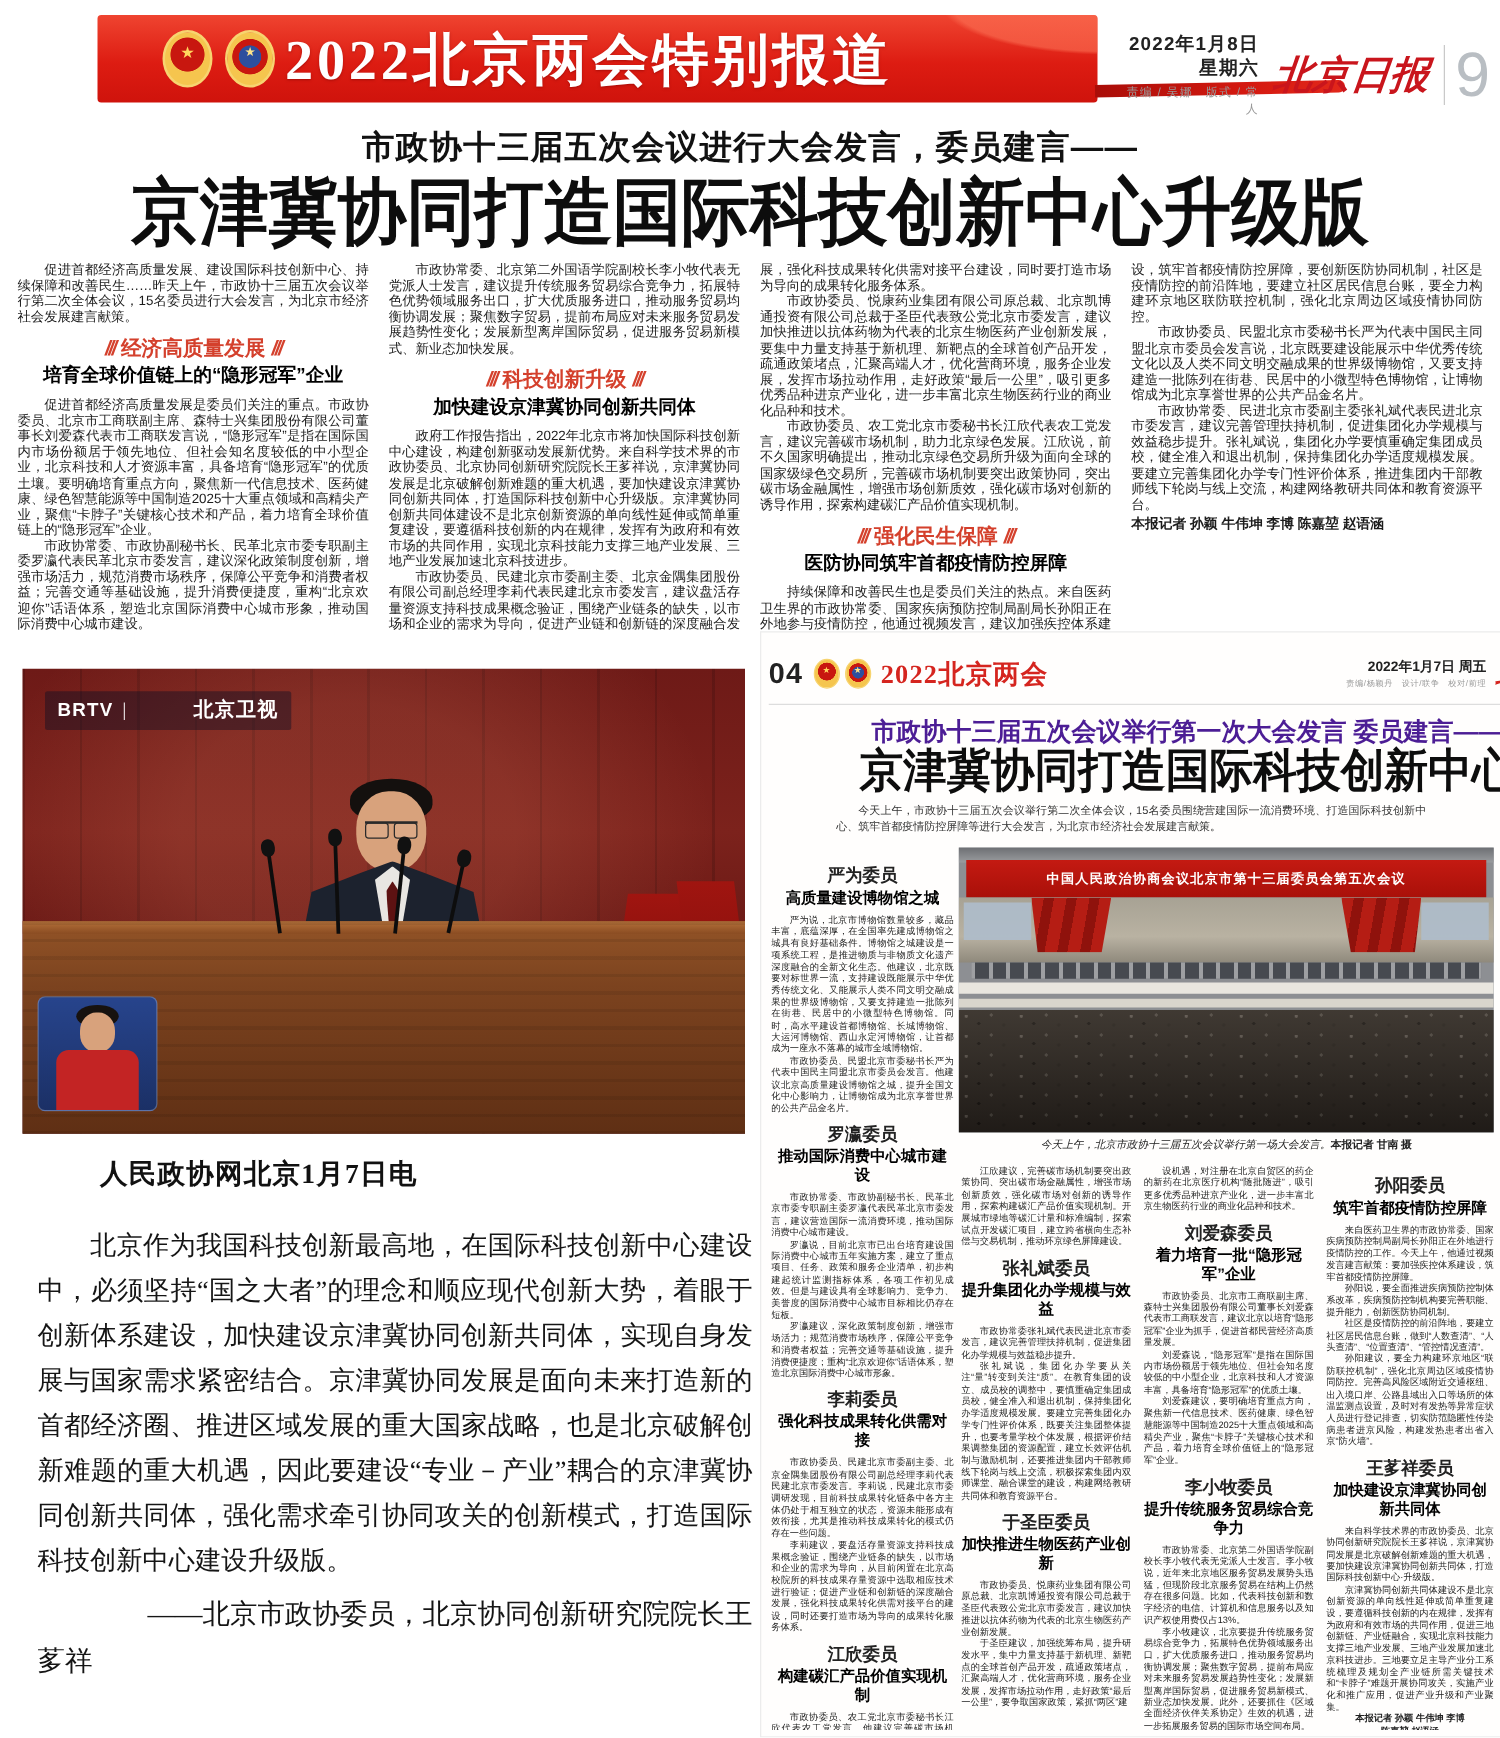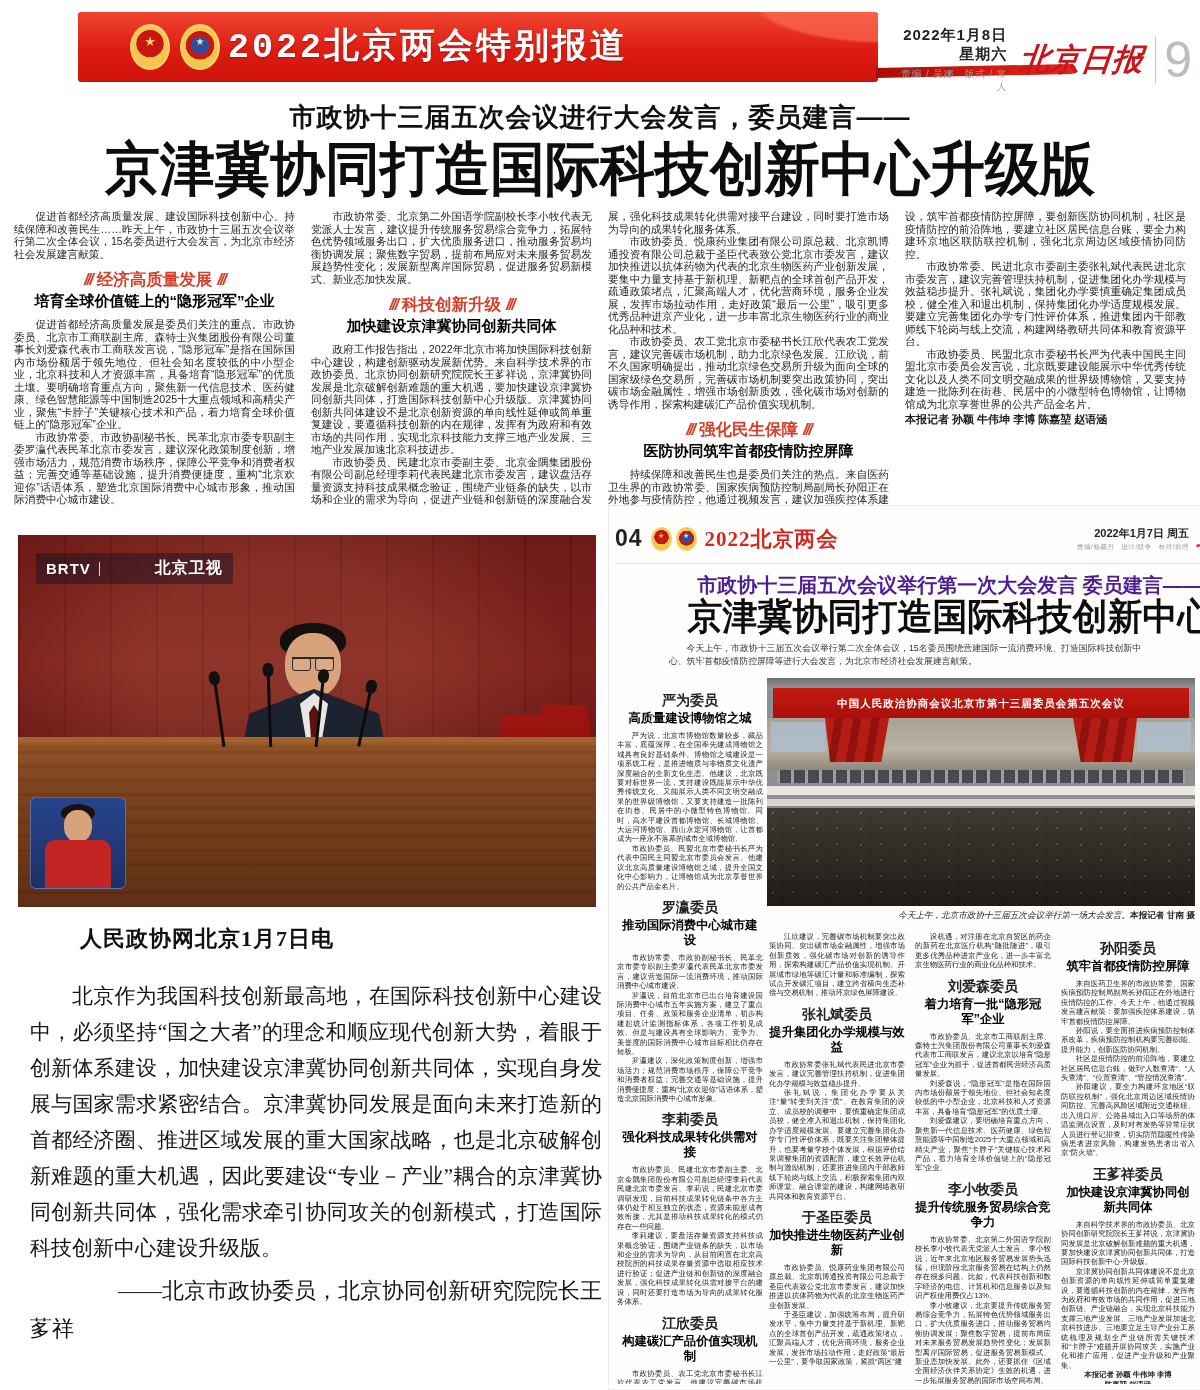--- a/index.html
+++ b/index.html
@@ -12,21 +12,21 @@
     background:linear-gradient(180deg,#ef4430 0%, #dd1c12 55%, #cf130c 100%); border-radius:3px; overflow:hidden; }
   .top-banner .wave { position:absolute; right:-30px; top:-18px; width:220px; height:70px;
     background:radial-gradient(ellipse at 90% 10%, rgba(255,120,90,.55) 0 45%, transparent 48%); }
   .banner-emblems { position:absolute; left:52px; top:12px; display:flex; gap:10px; }
   .emblem { width:40px; height:46px; border-radius:50%; position:relative; }
   .emblem.nat { background:radial-gradient(circle at 50% 42%, #c8170f 0 44%, #f5c54e 46% 100%); border:2px solid #f7d470; }
   .emblem.nat::after { content:"★"; position:absolute; left:0; right:0; top:8px; text-align:center; color:#ffd75e; font-size:13px; }
   .emblem.cppcc { background:radial-gradient(circle at 50% 46%, #2d4f9e 0 30%, #c8170f 32% 48%, #f5c54e 50% 100%); border:2px solid #f7d470; }
   .emblem.cppcc::after { content:"★"; position:absolute; left:0; right:0; top:10px; text-align:center; color:#ffe48a; font-size:10px; }
   .banner-title { position:absolute; left:150px; top:0; height:70px; line-height:72px; color:#fff;
-    font-family:Liberation Mono, monospace; font-weight:bold; font-size:35px; letter-spacing:3px; text-shadow:0 1px 2px rgba(120,0,0,.5); }
+    font-family:Liberation Serif, serif; font-weight:bold; font-size:45px; letter-spacing:3px; text-shadow:0 1px 2px rgba(120,0,0,.5); }
   .ribbon { position:absolute; left:876px; top:66px; width:200px; height:10px;
     background:linear-gradient(90deg,#a90d08,#d41910 60%, #e2281b); border-radius:0 8px 8px 0; transform:rotate(-1.2deg); }
 
   .header-right { position:absolute; left:898px; top:26px; width:294px; display:flex; align-items:center; }
   .date-block { text-align:right; flex:1; padding-right:10px; }
   .issue-date { font-size:15px; font-weight:bold; color:#222; letter-spacing:1px; }
   .issue-credits { font-size:9.5px; color:#9a9a9a; margin-top:4px; letter-spacing:1px; }
   .masthead-logo { font-family:"DejaVu Serif",serif; font-style:italic; font-weight:bold; font-size:31px;
     color:#c9151c; transform:skewX(-6deg); white-space:nowrap; padding:0 8px 0 2px; }
   .vdiv { width:1px; height:48px; background:#c9c9c9; margin:0 8px 0 4px; }
@@ -156,21 +156,21 @@
   .photo .tables2 { position:absolute; top:121px; left:0; width:100%; height:7px; background:#d9d5cc; }
   .photo .audience { position:absolute; top:130px; left:0; width:100%; height:98px; background:#2a241f;
     background-image:
       radial-gradient(circle 3px at 6px 5px, #57504a 0 40%, transparent 45%),
       radial-gradient(circle 3px at 16px 11px, #171310 0 40%, transparent 45%),
       radial-gradient(circle 3px at 26px 4px, #4a443e 0 40%, transparent 45%),
       radial-gradient(circle 3px at 36px 12px, #241f1a 0 40%, transparent 45%);
     background-size:44px 16px; }
   .photo .aud-light { position:absolute; top:130px; left:0; width:100%; height:98px;
     background:linear-gradient(180deg, rgba(255,245,225,.10), rgba(0,0,0,.25)); }
-  .clip-caption-row { position:absolute; left:158px; top:404px; width:428px; display:flex; justify-content:flex-end; }
+  .clip-caption-row { position:absolute; left:158px; top:404px; width:428px; display:flex; justify-content:center; }
   .clip-caption { font-family:"Liberation Serif",serif; font-style:italic; font-size:8.6px; color:#222; }
   .clip-photo-credit { font-size:8.6px; font-weight:bold; color:#222; white-space:nowrap; }
 </style>
 </head>
 <body>
 
 <div id="page">
 
   <div class="top-banner">
     <div class="wave"></div>
@@ -207,22 +207,22 @@
     <div class="sec-tag"><span class="sl">///</span><span>科技创新升级</span><span class="sl">///</span></div>
     <div class="sec-head">加快建设京津冀协同创新共同体</div>
     <p>政府工作报告指出，2022年北京市将加快国际科技创新中心建设，构建创新驱动发展新优势。来自科学技术界的市政协委员、北京协同创新研究院院长王茤祥说，京津冀协同发展是北京破解创新难题的重大机遇，要加快建设京津冀协同创新共同体，打造国际科技创新中心升级版。京津冀协同创新共同体建设不是北京创新资源的单向线性延伸或简单重复建设，要遵循科技创新的内在规律，发挥有为政府和有效市场的共同作用，实现北京科技能力支撑三地产业发展、三地产业发展加速北京科技进步。</p>
     <p>市政协委员、民建北京市委副主委、北京金隅集团股份有限公司副总经理李莉代表民建北京市委发言，建议盘活存量资源支持科技成果概念验证，围绕产业链条的缺失，以市场和企业的需求为导向，促进产业链和创新链的深度融合发展，强化科技成果转化供需对接平台建设，同时要打造市场为导向的成果转化服务体系。</p>
     <p>市政协委员、悦康药业集团有限公司原总裁、北京凯博通投资有限公司总裁于圣臣代表致公党北京市委发言，建议加快推进以抗体药物为代表的北京生物医药产业创新发展，要集中力量支持基于新机理、新靶点的全球首创产品开发，疏通政策堵点，汇聚高端人才，优化营商环境，服务企业发展，发挥市场拉动作用，走好政策“最后一公里”，吸引更多优秀品种进京产业化，进一步丰富北京生物医药行业的商业化品种和技术。</p>
     <p>市政协委员、农工党北京市委秘书长江欣代表农工党发言，建议完善碳市场机制，助力北京绿色发展。江欣说，前不久国家明确提出，推动北京绿色交易所升级为面向全球的国家级绿色交易所，完善碳市场机制要突出政策协同，突出碳市场金融属性，增强市场创新质效，强化碳市场对创新的诱导作用，探索构建碳汇产品价值实现机制。</p>
 
     <div class="sec-tag"><span class="sl">///</span><span>强化民生保障</span><span class="sl">///</span></div>
     <div class="sec-head">医防协同筑牢首都疫情防控屏障</div>
     <p>持续保障和改善民生也是委员们关注的热点。来自医药卫生界的市政协常委、国家疾病预防控制局副局长孙阳正在外地参与疫情防控，他通过视频发言，建议加强疾控体系建设，筑牢首都疫情防控屏障，要创新医防协同机制，社区是疫情防控的前沿阵地，要建立社区居民信息台账，要全力构建环京地区联防联控机制，强化北京周边区域疫情协同防控。</p>
+    <p>市政协委员、民盟北京市委秘书长严为代表中国民主同盟北京市委员会发言说，北京既要建设能展示中华优秀传统文化以及人类不同文明交融成果的世界级博物馆，又要支持建造一批陈列在街巷、民居中的小微型特色博物馆，让博物馆成为北京享誉世界的公共产品金名片。</p>
     <p>市政协常委、民进北京市委副主委张礼斌代表民进北京市委发言，建议完善管理扶持机制，促进集团化办学规模与效益稳步提升。张礼斌说，集团化办学要慎重确定集团成员校，健全准入和退出机制，保持集团化办学适度规模发展。要建立完善集团化办学专门性评价体系，推进集团内干部教师线下轮岗与线上交流，构建网络教研共同体和教育资源平台。</p>
-    <p>市政协委员、民盟北京市委秘书长严为代表中国民主同盟北京市委员会发言说，北京既要建设能展示中华优秀传统文化以及人类不同文明交融成果的世界级博物馆，又要支持建造一批陈列在街巷、民居中的小微型特色博物馆，让博物馆成为北京享誉世界的公共产品金名片。</p>
     <p class="byline">本报记者 孙颖 牛伟坤 李博 陈嘉堃 赵语涵</p>
   </div>
 
   <div class="tv">
     <div class="panels"></div>
     <div class="glow"></div>
     <div class="stage-flag flag1"></div>
     <div class="stage-flag flag2"></div>
     <div class="stage-emblem"></div>
     <div class="speaker">

